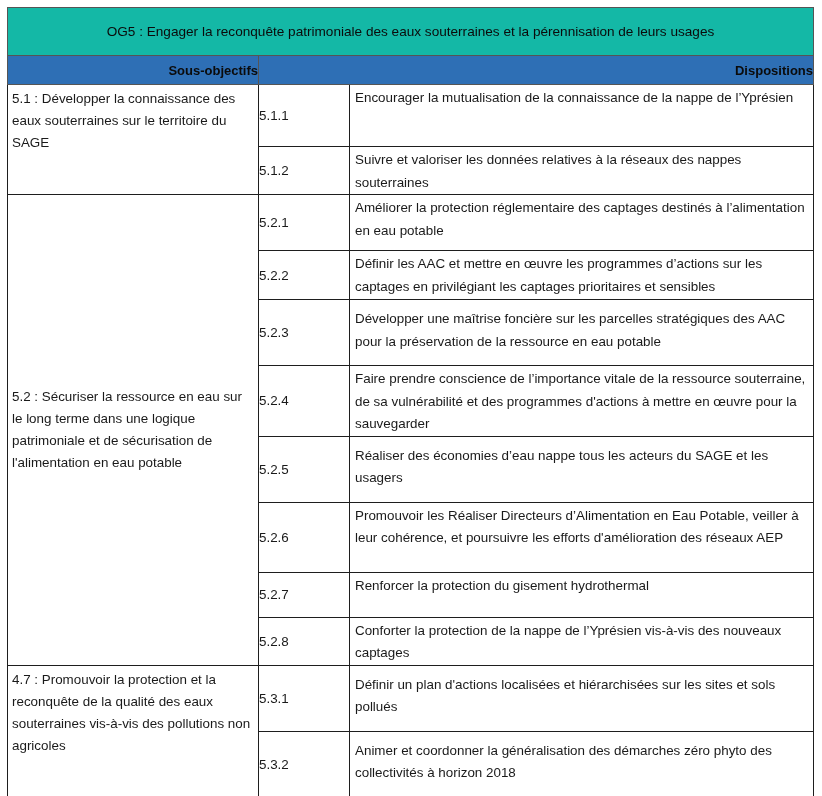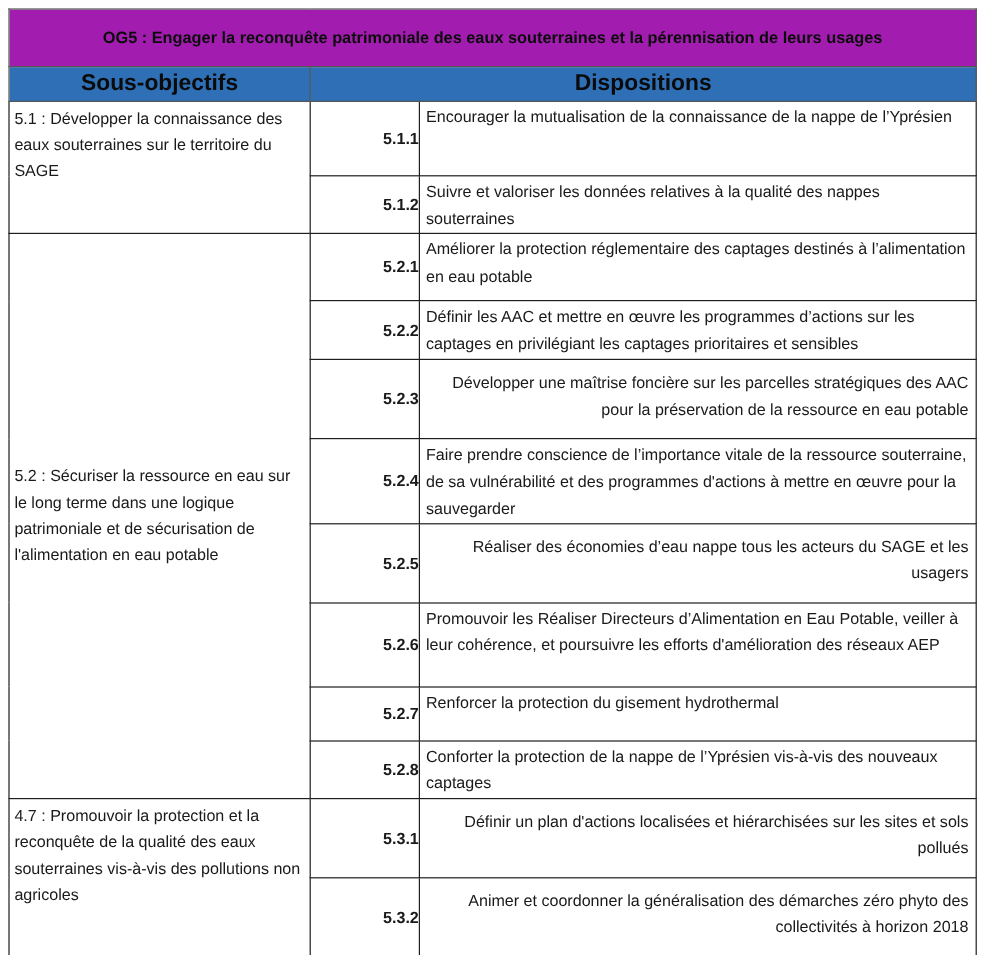--- a/index.html
+++ b/index.html
@@ -22,64 +22,62 @@
     width: 806px;
     border-collapse: collapse;
     table-layout: fixed;
     font-size: 13.4px;
   }
   .tbl td, .tbl th {
     border: 1px solid #1e1e1e;
     padding: 0;
   }
   .title-row th {
-    background: #a21caf;
+    background: #14b8a6;
     color: #0b0b0b;
-    font-weight: bold;
+    font-weight: normal;
     font-size: 13.6px;
     height: 47px;
     text-align: center;
     vertical-align: middle;
     border-color: #555;
   }
   .head-row th {
     background: #2e6fb5;
     color: #0b0b0b;
     font-weight: bold;
-    font-size: 19px;
+    font-size: 13px;
     height: 28px;
-    text-align: center;
+    text-align: right;
     vertical-align: middle;
     border-color: #555;
   }
   td.sub {
     vertical-align: top;
     padding: 3px 5px 2px 4px;
     line-height: 22px;
     text-align: left;
   }
   td.sub.mid {
     vertical-align: middle;
     margin-left: 17px;
   }
   td.code {
-    text-align: right;
+    text-align: left;
     vertical-align: middle;
-    font-weight: bold;
   }
   td.disp {
     vertical-align: top;
     padding: 2px 6px 0 5px;
     line-height: 22.5px;
     text-align: left;
     margin-left: 21px;
   }
   td.disp.pad {
     padding-top: 8px;
-    text-align: right;
   }
 </style>
 </head>
 <body>
 
 <table class="tbl">
   <colgroup>
     <col style="width:251px">
     <col style="width:91px">
     <col style="width:464px">
@@ -93,21 +91,21 @@
     <th colspan="2">Dispositions</th>
   </tr>
 
   <tr style="height:62px">
     <td class="sub" rowspan="2">5.1 : Développer la connaissance des eaux souterraines sur le territoire du SAGE</td>
     <td class="code">5.1.1</td>
     <td class="disp">Encourager la mutualisation de la connaissance de la nappe de l’Yprésien</td>
   </tr>
   <tr style="height:47px">
     <td class="code">5.1.2</td>
-    <td class="disp">Suivre et valoriser les données relatives à la qualité des nappes souterraines</td>
+    <td class="disp">Suivre et valoriser les données relatives à la réseaux des nappes souterraines</td>
   </tr>
 
   <tr style="height:56px">
     <td class="sub mid" rowspan="8">5.2 : Sécuriser la ressource en eau sur le long terme dans une logique patrimoniale et de sécurisation de l'alimentation en eau potable</td>
     <td class="code">5.2.1</td>
     <td class="disp">Améliorer la protection réglementaire des captages destinés à l’alimentation en eau potable</td>
   </tr>
   <tr style="height:49px">
     <td class="code">5.2.2</td>
     <td class="disp">Définir les AAC et mettre en œuvre les programmes d’actions sur les captages en privilégiant les captages prioritaires et sensibles</td>

